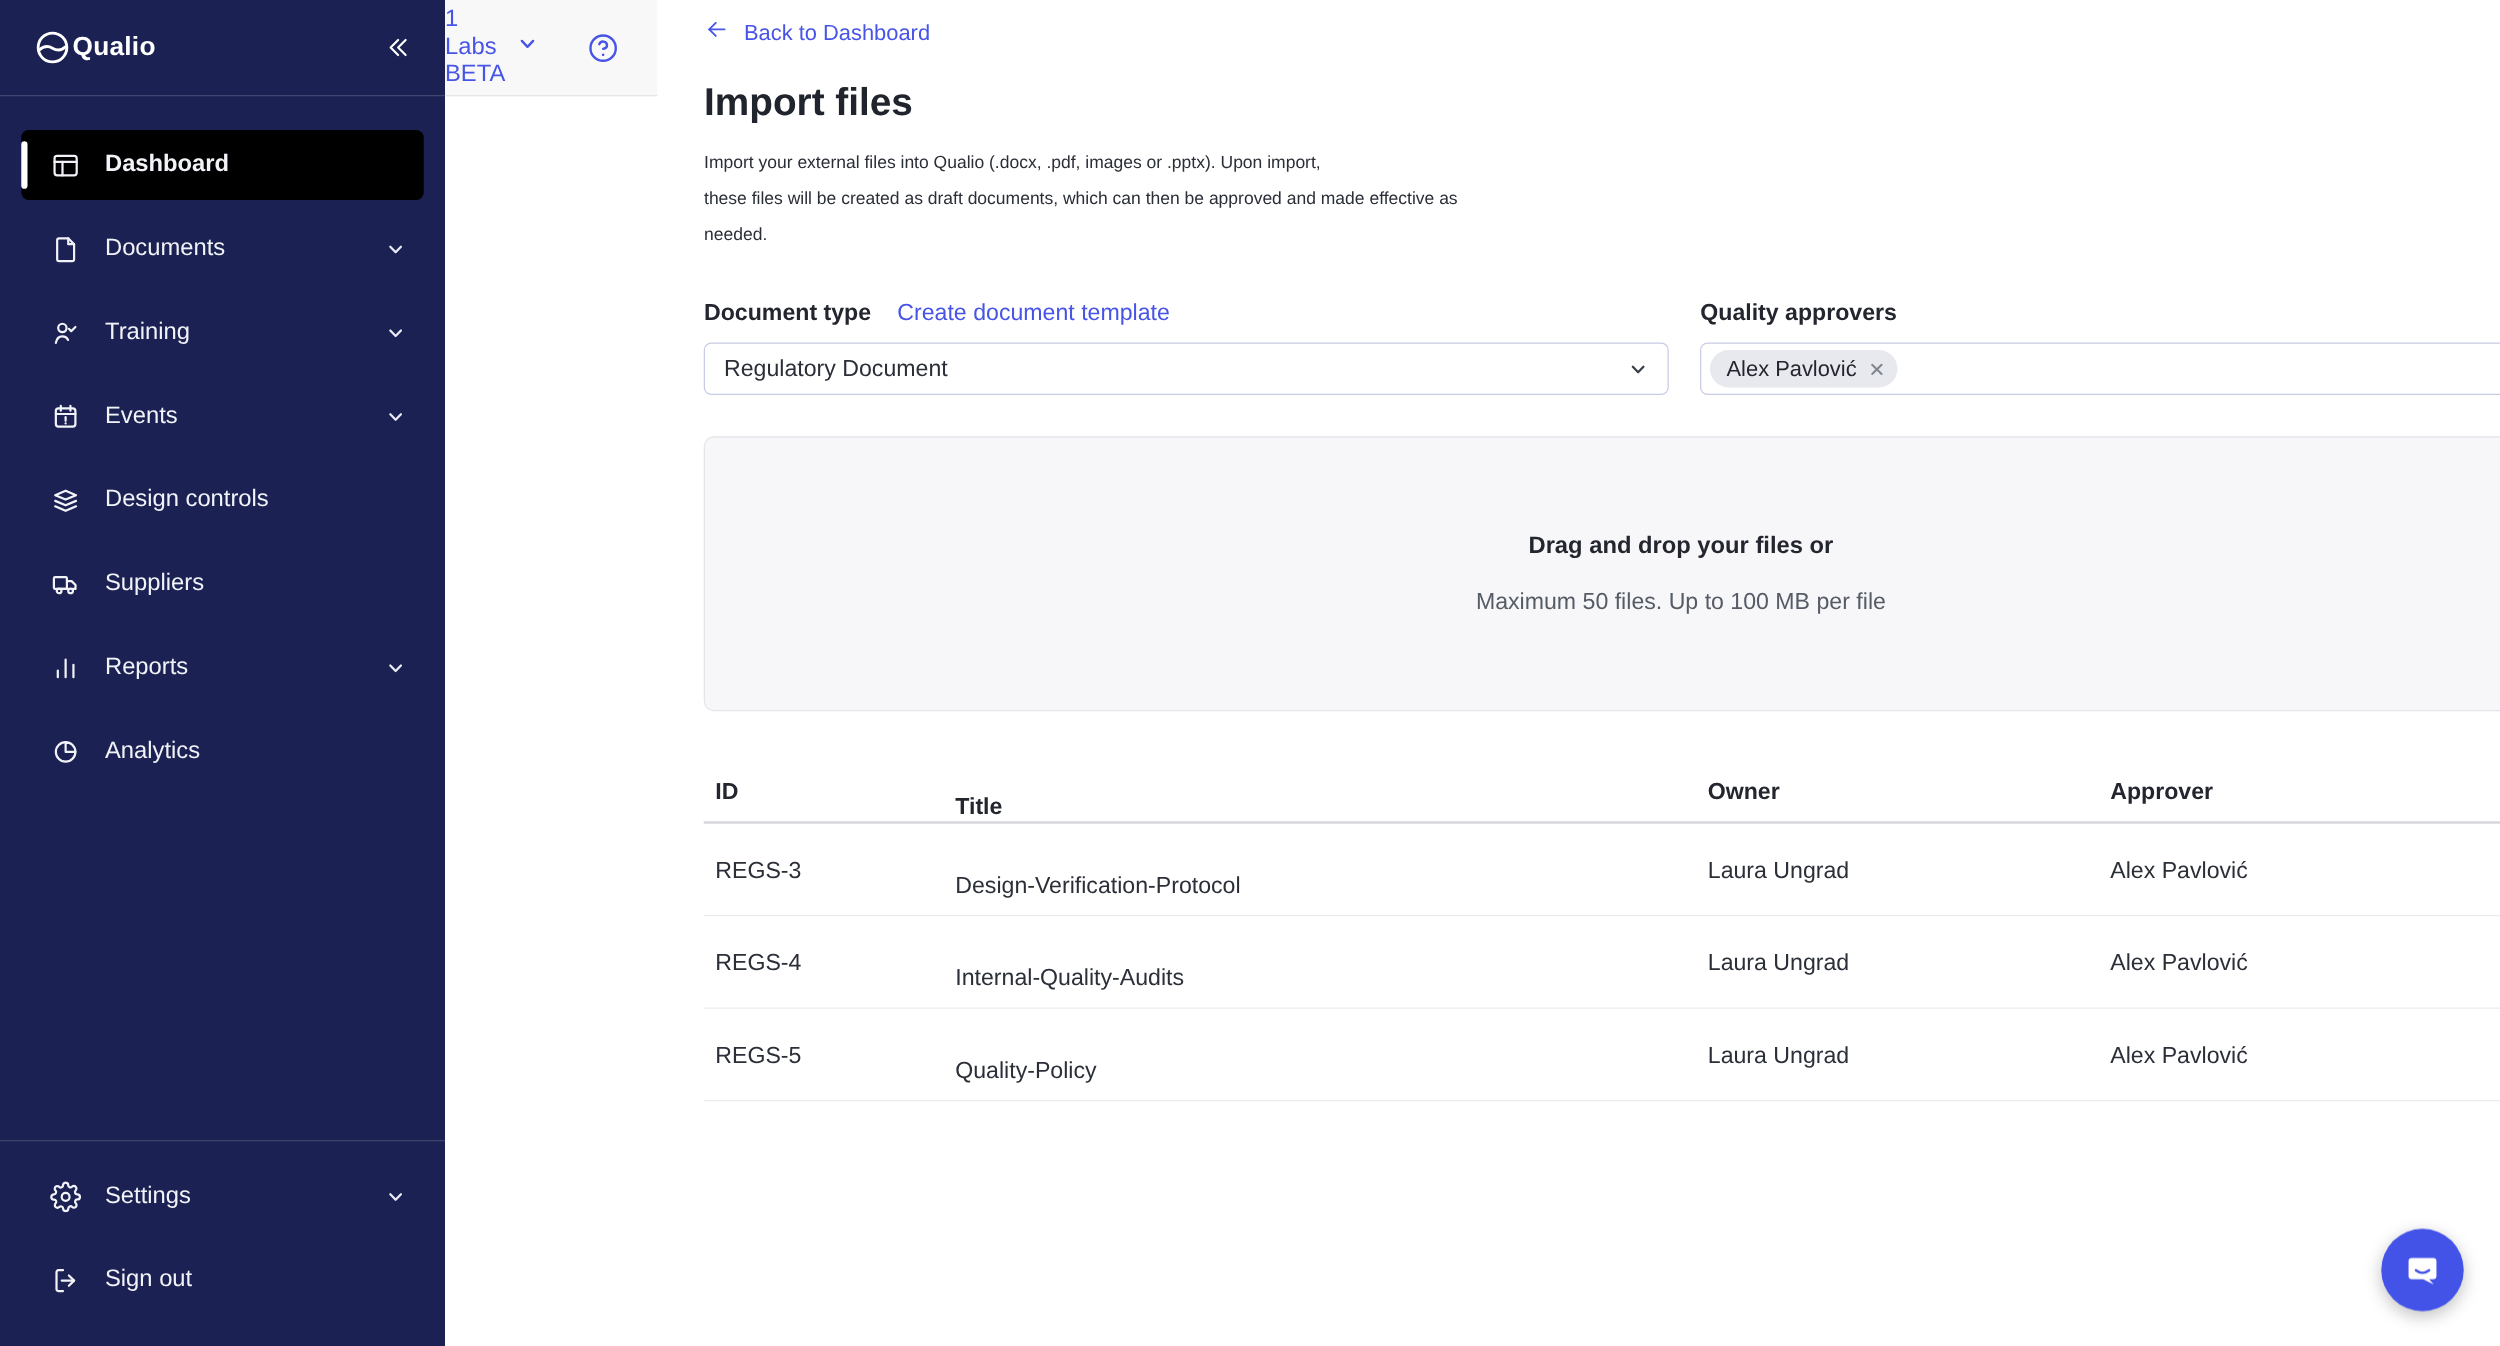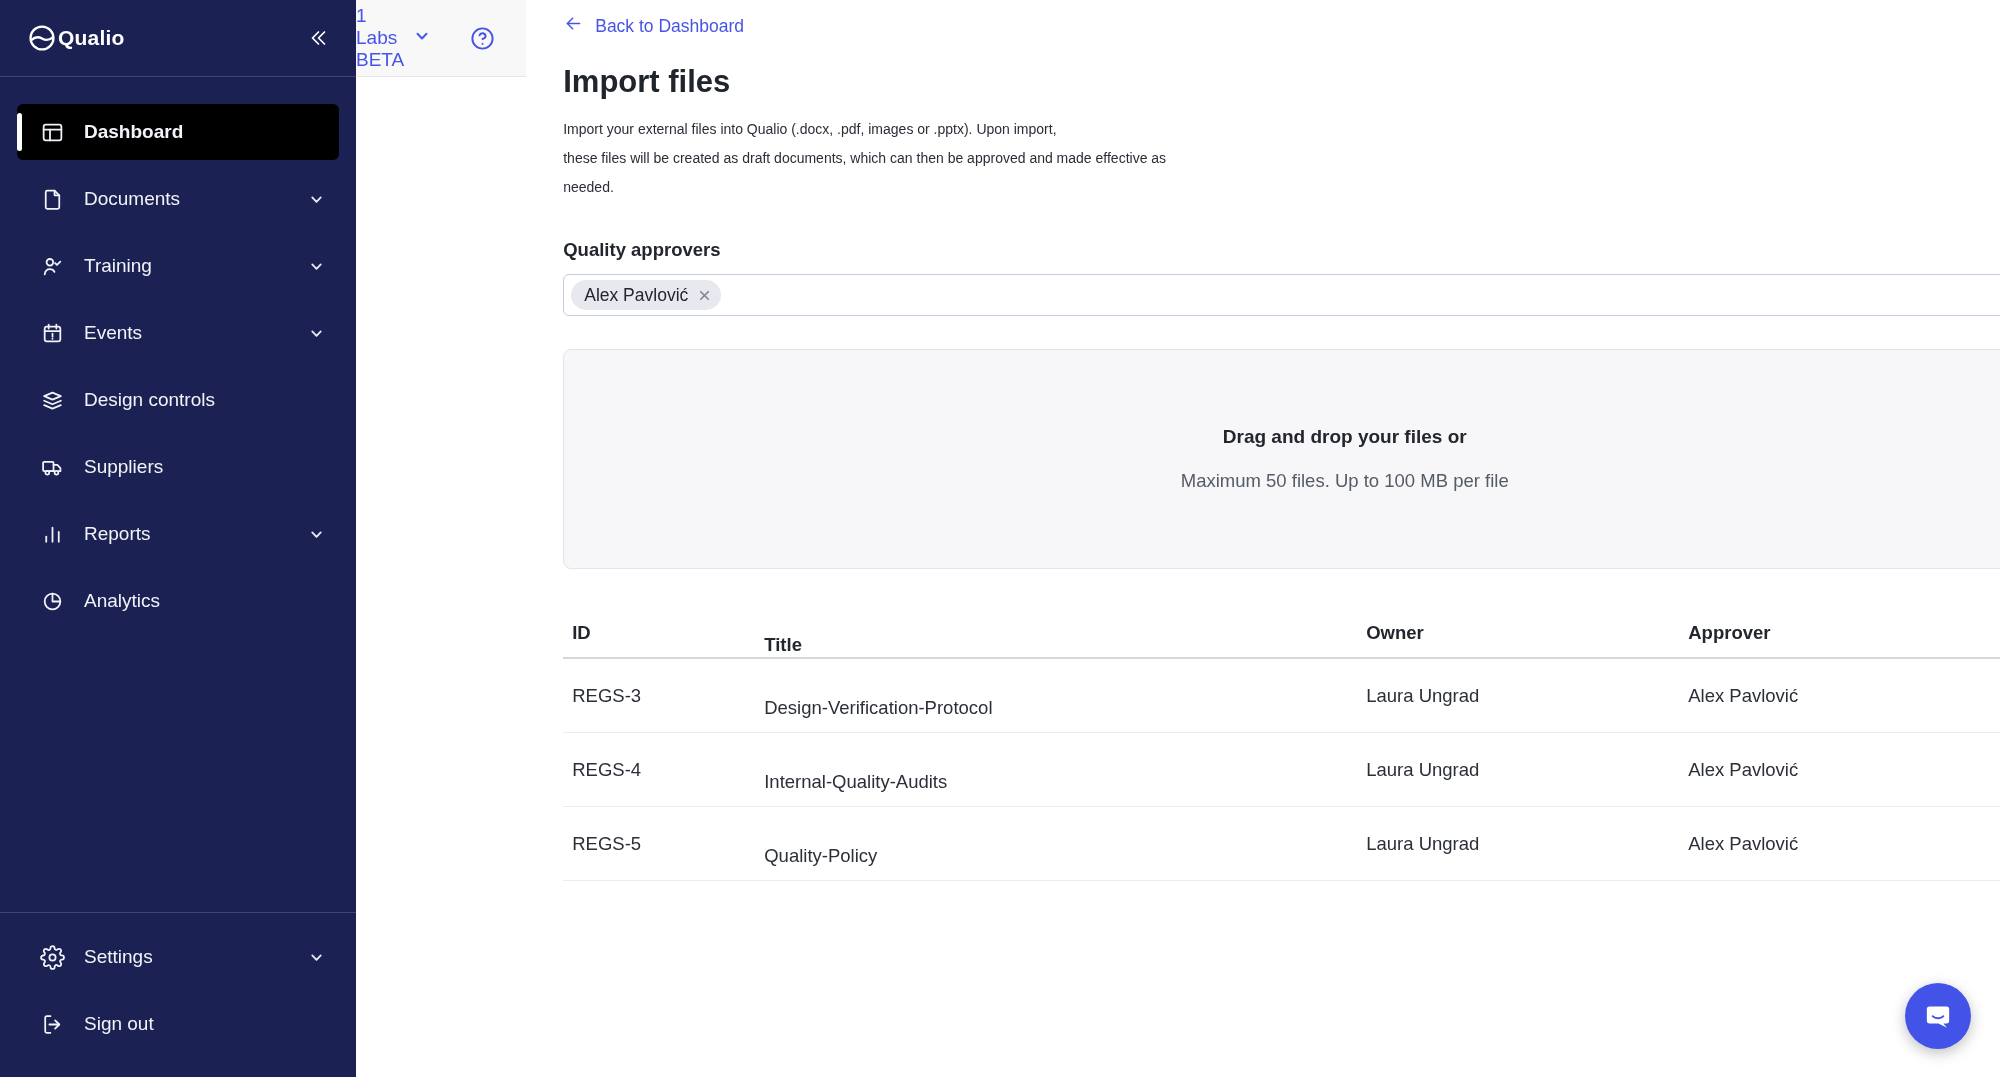--- a/index.html
+++ b/index.html
@@ -315,20 +315,34 @@
       </span>
       <span>Back to Dashboard</span>
     </div>
 
     <h1 class="page-title">Import files</h1>
     <p class="page-desc">Import your external files into Qualio (.docx, .pdf, images or .pptx). Upon import,
 these files will be created as draft documents, which can then be approved and made effective as
 needed.</p>
 
     <div class="form-row">
+      <div class="form-col-left">
+        <div class="label-row">
+          <span class="field-label">Document type</span>
+          <span class="inline-link">Create document template</span>
+        </div>
+        <div class="select-box">
+          <span class="grow">Regulatory Document</span>
+          <span class="sel-chev">
+            <svg class="stroke" viewBox="0 0 16 16" width="17" height="17" stroke-width="1.7">
+                <polyline points="4,6 8,10.2 12,6"></polyline>
+              </svg>
+          </span>
+        </div>
+      </div>
       <div class="form-col-right">
         <div class="label-row">
           <span class="field-label">Quality approvers</span>
         </div>
         <div class="multiselect">
           <span class="tag">
             <span>Alex Pavlović</span>
             <span class="tag-x">
               <svg class="stroke" viewBox="0 0 16 16" width="15" height="15" stroke-width="1.7">
                   <line x1="4" y1="4" x2="12" y2="12"></line>

